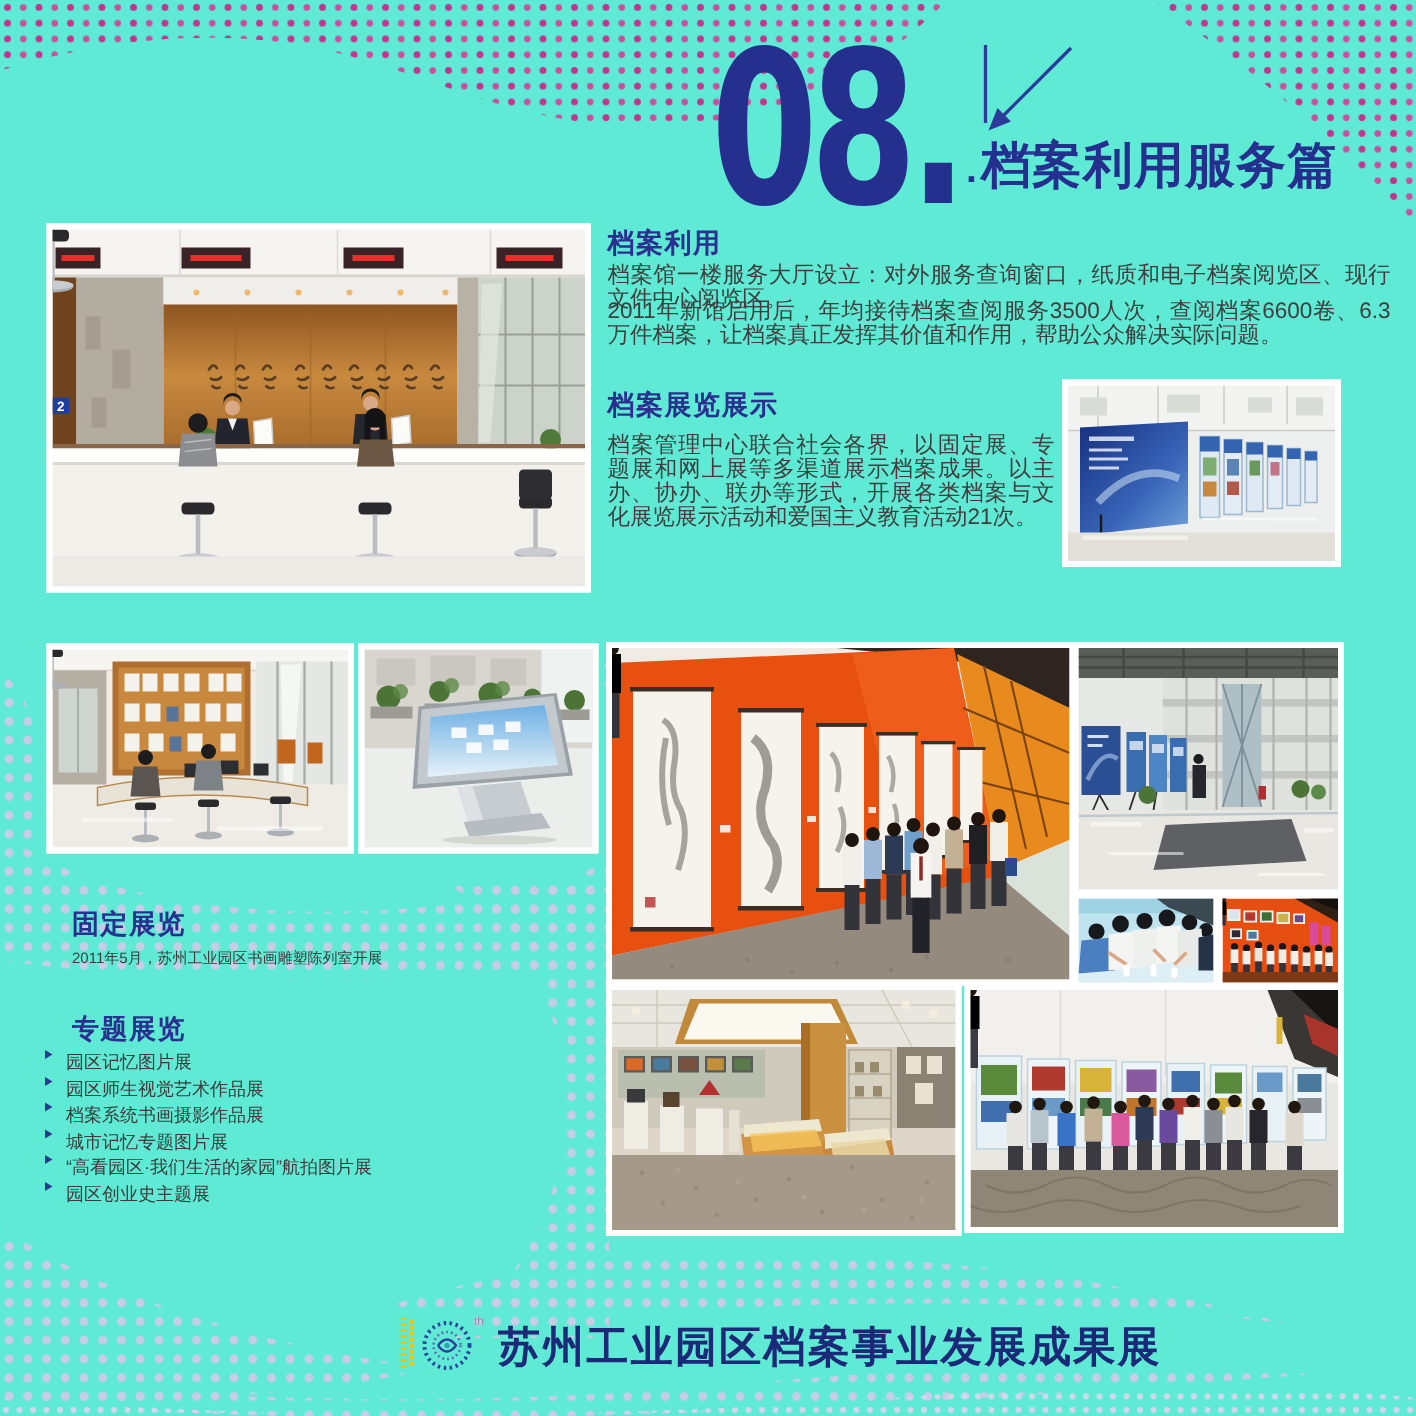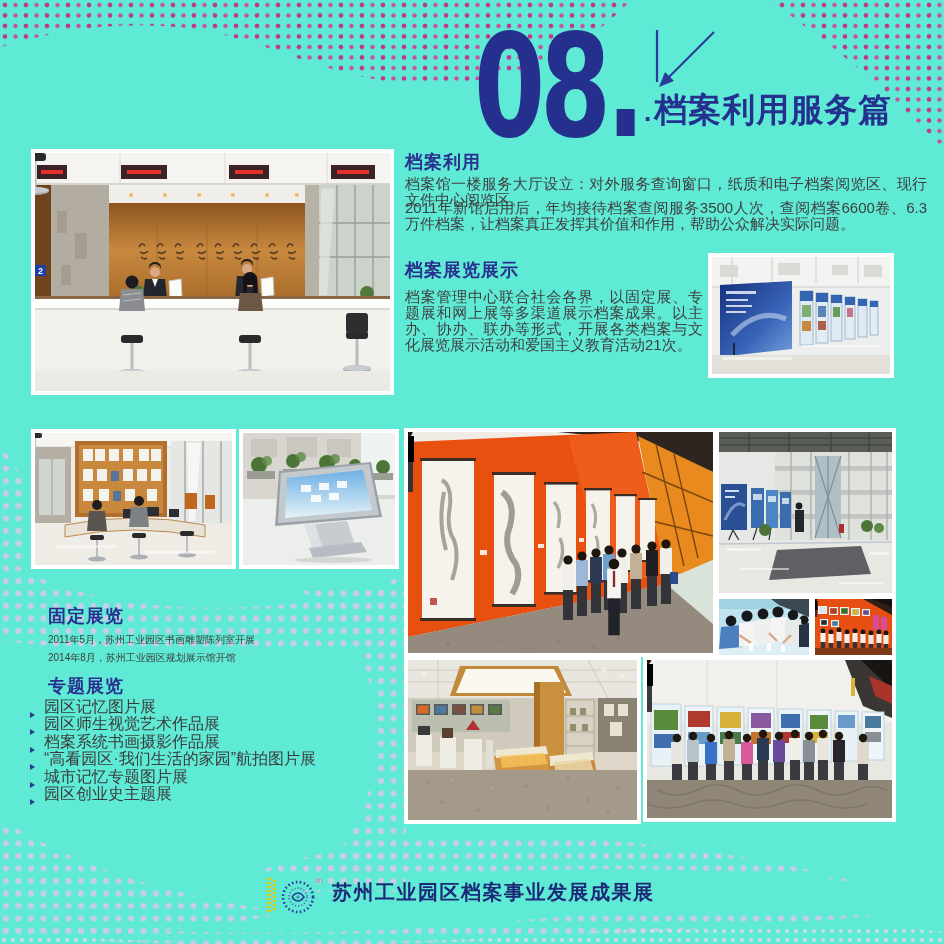--- a/index.html
+++ b/index.html
@@ -12,29 +12,29 @@
             transform-origin:0 0;font-family:"DejaVu Sans","Liberation Sans",sans-serif;}
   .h-arrow{position:absolute;left:652px;top:26px;z-index:3;line-height:0;}
   .h-sub{position:absolute;left:644px;top:88px;z-index:3;color:#242f8e;font-weight:800;
          font-size:33px;letter-spacing:1px;white-space:nowrap;}
   .h-sub .dot{font-size:26px;font-weight:800;margin-right:2px;}
   
   .sec-h{position:absolute;z-index:3;font-size:18px;font-weight:800;color:#2a2f90;letter-spacing:1px;}
   .body-t{position:absolute;z-index:3;font-size:15px;line-height:16px;color:#3f3f3f;text-align:justify;}
   .lines{position:absolute;z-index:3;font-size:10px;line-height:18px;color:#3c3c3c;}
   .blist{position:absolute;left:30px;top:700px;z-index:3;list-style:none;margin:0;padding:0;}
-  .blist li{display:flex;align-items:flex-end;height:17.5px;font-size:16px;color:#3c3c3c;}
+  .blist li{display:flex;align-items:flex-start;height:17.5px;font-size:12px;color:#3c3c3c;}
   .blt{width:0;height:0;border-left:5px solid #2b3890;border-top:3.5px solid transparent;
        border-bottom:3.5px solid transparent;margin-right:9px;flex:0 0 auto;}
   
   .photo{position:absolute;z-index:2;border:4px solid #fff;line-height:0;background:#fff;}
   .photo svg{display:block;}
   
   .f-logo{position:absolute;left:266px;top:872px;z-index:3;line-height:0;text-align:right;}
-  .f-title{position:absolute;left:332px;top:879px;z-index:3;font-size:20px;font-weight:800;
+  .f-title{position:absolute;left:332px;top:879px;z-index:3;font-size:28px;font-weight:800;
            color:#1c2878;letter-spacing:1.5px;white-space:nowrap;}
 </style>
 </head>
 <body>
 
 <div class="page">
 
   <svg class="bg" width="944" height="944" viewBox="0 0 944 944">
     <defs>
       <pattern id="pm" width="21" height="10.5" patternUnits="userSpaceOnUse">
@@ -670,43 +670,42 @@
           <use href="#tv" x="64" y="33" fill="#f2f0ea"></use>
           <use href="#tv" x="71" y="34" fill="#efede6"></use>
       </g>
       <rect y="49" width="77" height="7" fill="#7e3a16"></rect>
     </svg>
   </div>
 
   <div class="sec-h" style="left:48px;top:604px;">固定展览</div>
   <div class="lines" style="left:48px;top:631px;">
     <div>2011年5月，苏州工业园区书画雕塑陈列室开展</div>
-    <div>2014年8月，苏州工业园区规划展示馆开馆</div>
   </div>
   <div class="sec-h" style="left:48px;top:674px;">专题展览</div>
   <ul class="blist">
     <li>
         <span class="blt"></span>
         <span>园区记忆图片展</span>
       </li>
     <li>
         <span class="blt"></span>
         <span>园区师生视觉艺术作品展</span>
       </li>
     <li>
         <span class="blt"></span>
         <span>档案系统书画摄影作品展</span>
       </li>
     <li>
         <span class="blt"></span>
-        <span>“高看园区·我们生活的家园”航拍图片展</span>
+        <span>城市记忆专题图片展</span>
       </li>
     <li>
         <span class="blt"></span>
-        <span>城市记忆专题图片展</span>
+        <span>“高看园区·我们生活的家园”航拍图片展</span>
       </li>
     <li>
         <span class="blt"></span>
         <span>园区创业史主题展</span>
       </li>
   </ul>
 
   <div class="photo" style="left:404px;top:656px;">
     <svg width="229" height="160" viewBox="0 0 229 160">
       <rect width="229" height="160" fill="#ded6c8"></rect>

